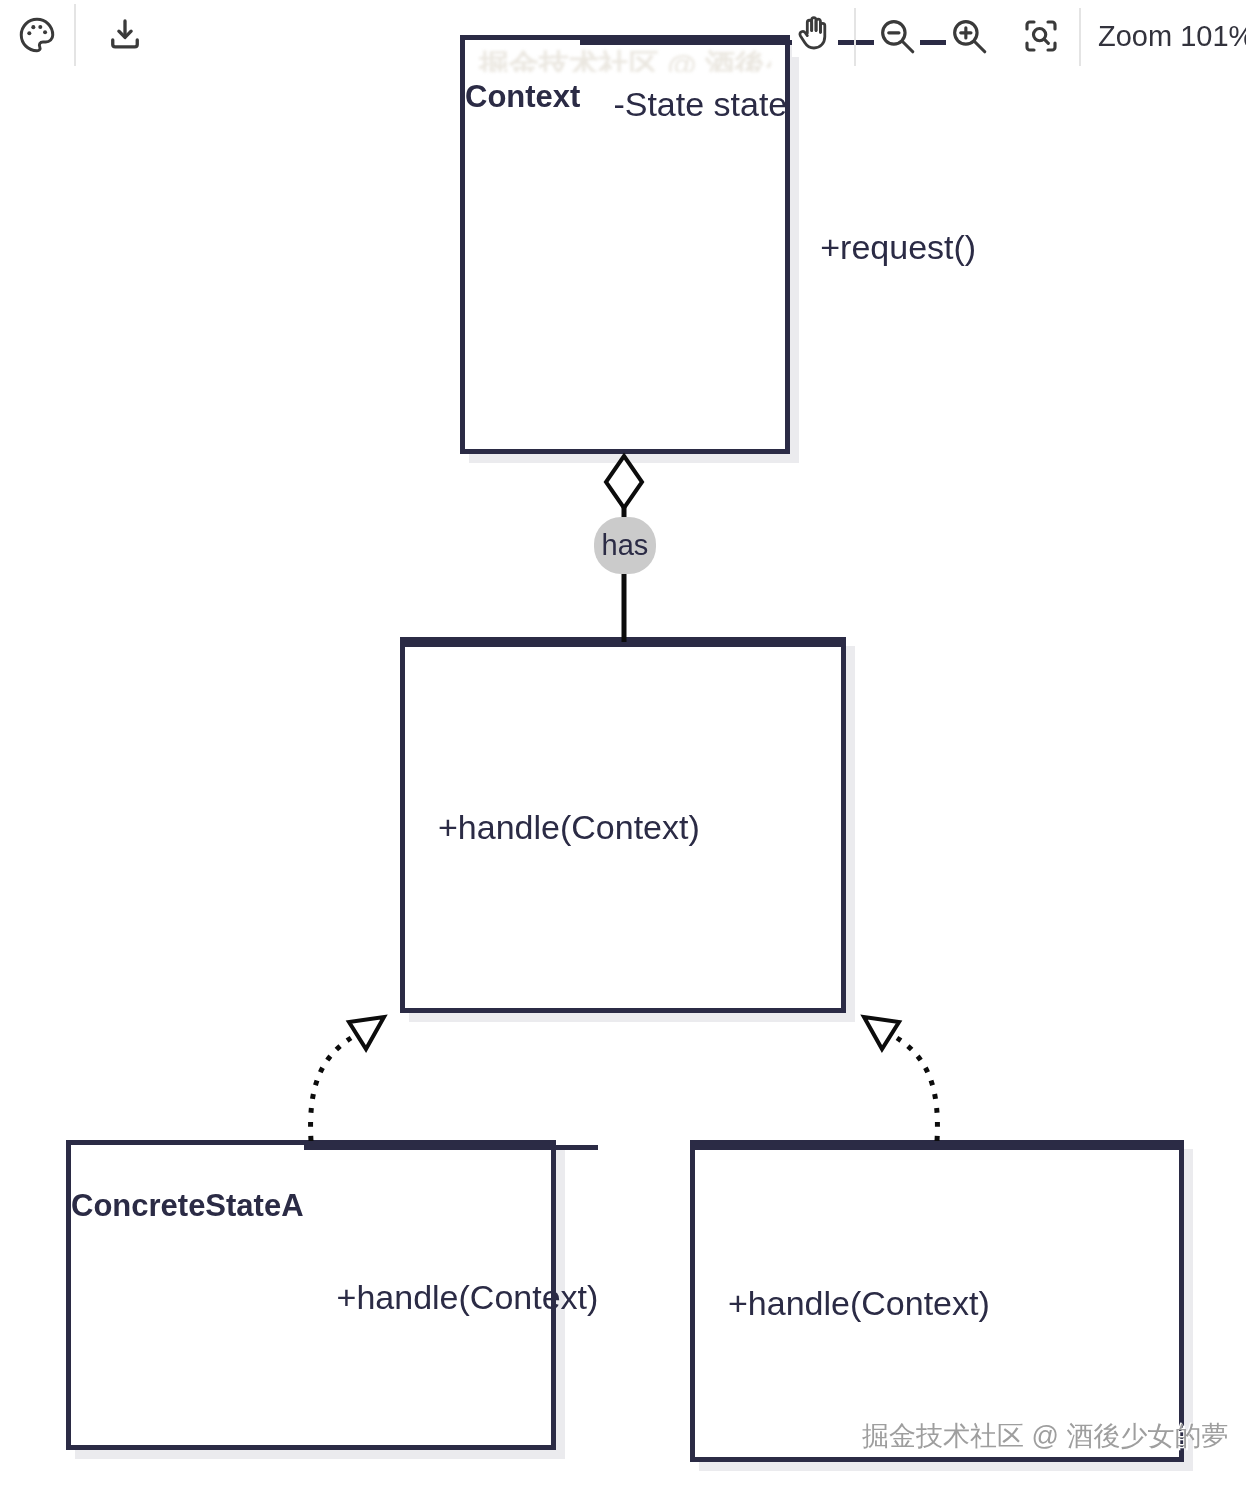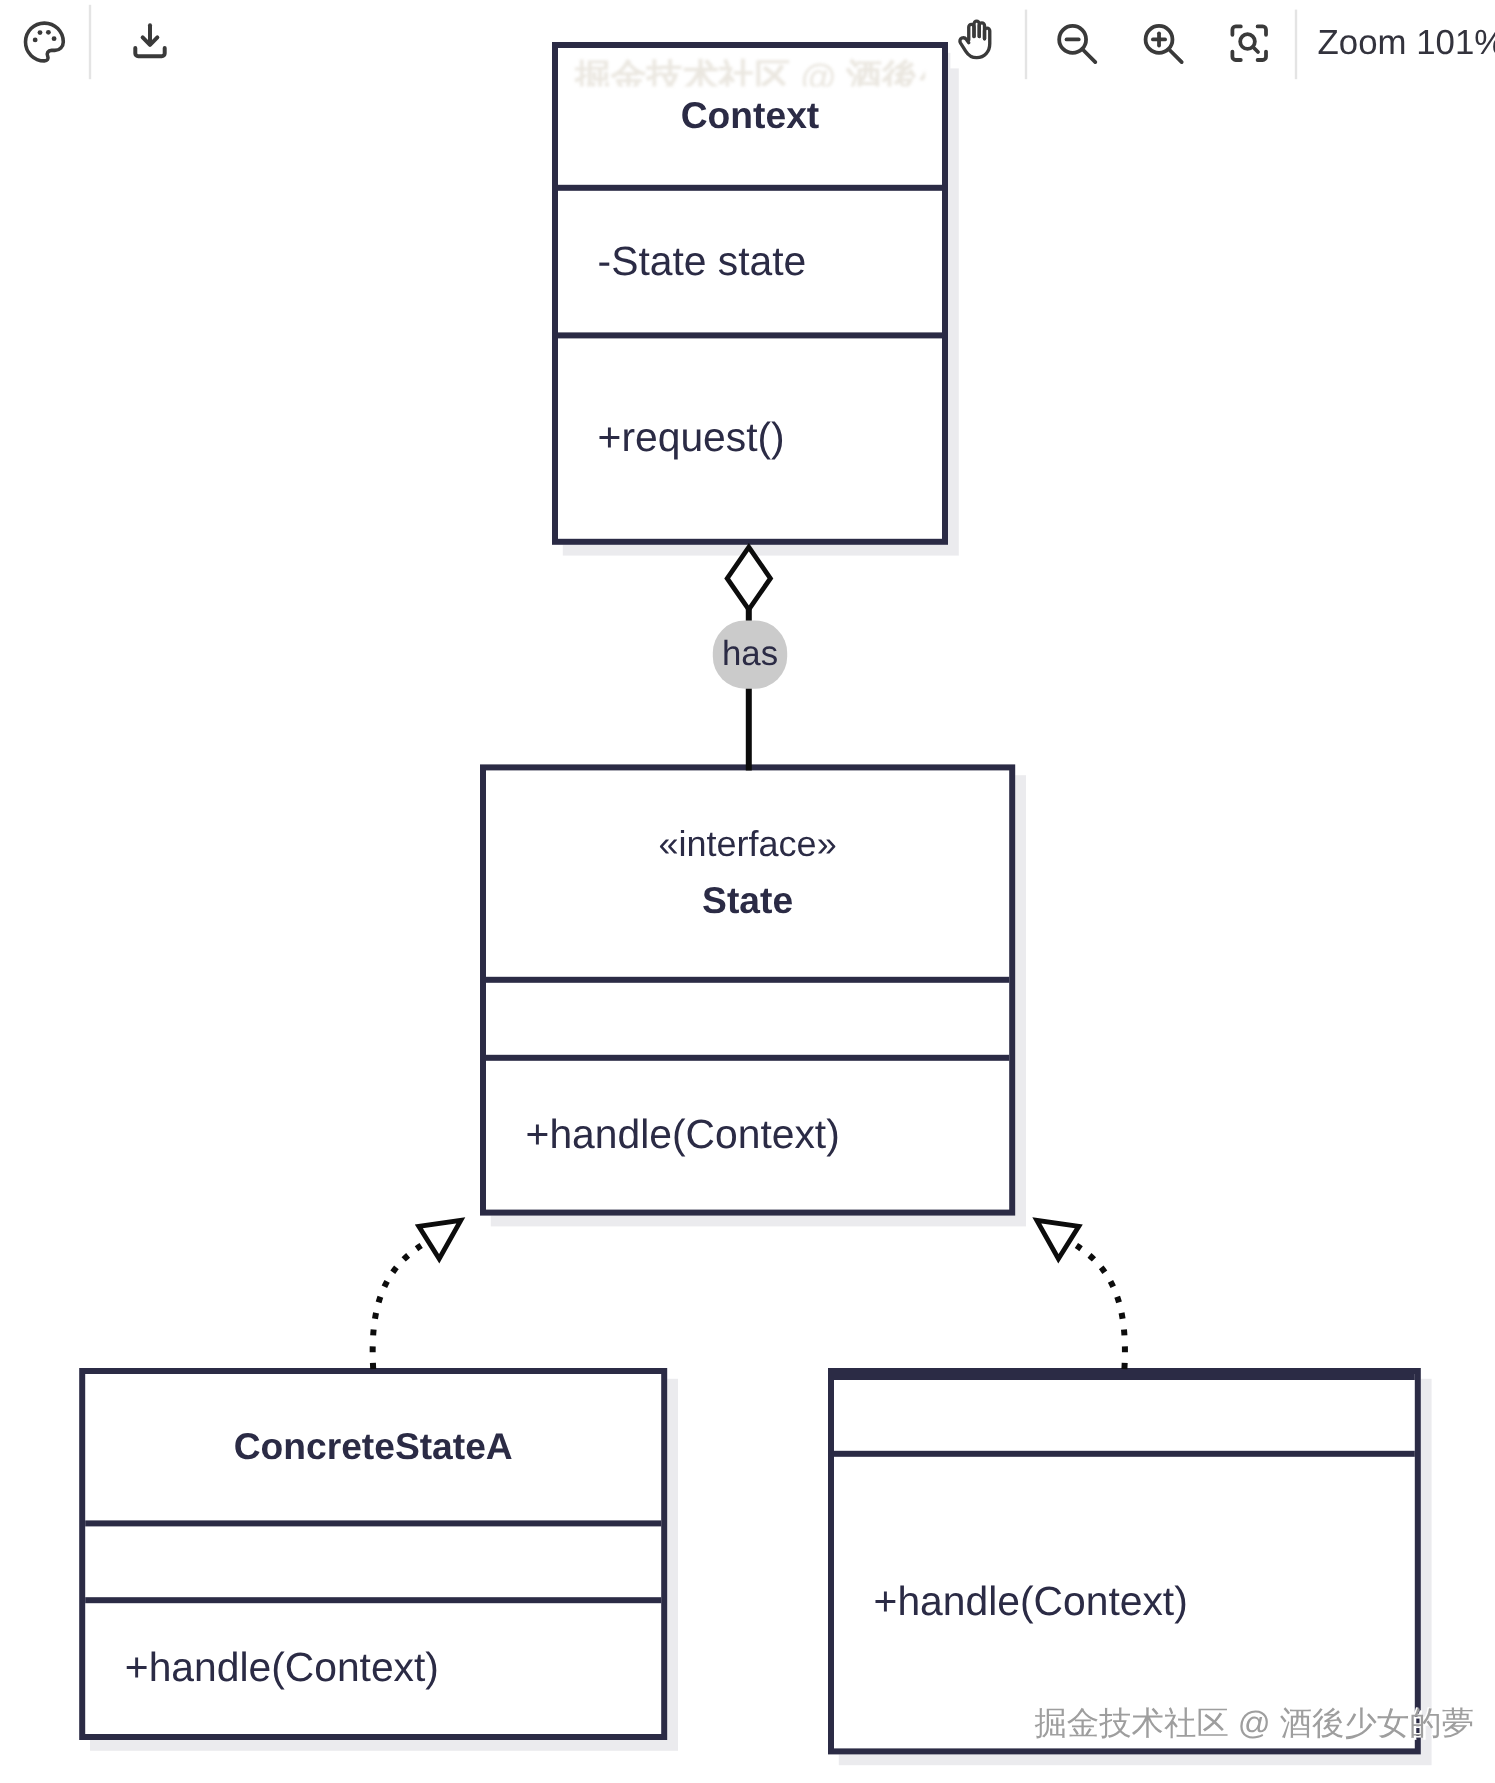--- a/index.html
+++ b/index.html
@@ -16,21 +16,21 @@
   
   .tool-btn{position:absolute;width:46px;height:46px;display:flex;align-items:center;justify-content:center;
     background:#fff;border:none;cursor:pointer;z-index:10;}
   .tool-btn svg{width:42px;height:42px;}
   .tb-divider{position:absolute;width:2px;background:#e4e4e4;z-index:10;}
   .zoom-label{position:absolute;left:1098px;top:20px;font-size:29px;font-weight:500;color:#33333d;
     white-space:nowrap;z-index:10;}
 
   
   .uml-class{position:absolute;background:#fff;border:5px solid var(--ink);
-    box-shadow:9px 9px 0 var(--shadow);display:flex;flex-direction:column;z-index:1;color:var(--ink);}
+    box-shadow:9px 9px 0 var(--shadow);display:flex;z-index:1;color:var(--ink);}
   .uml-title{display:flex;flex-direction:column;align-items:center;justify-content:center;
     font-size:31px;font-weight:bold;gap:12px;}
   .uml-stereotype{font-weight:normal;font-size:30px;}
   .uml-compartment{border-top:5px solid var(--ink);display:flex;flex-direction:column;justify-content:center;
     padding-left:33px;font-size:34px;gap:16px;}
   .uml-compartment.empty{padding:0;}
   .uml-member{white-space:nowrap;}
 
   #class-context{left:460px;top:35px;width:330px;height:419px;}
   #class-context .uml-title{height:114px;}
@@ -159,24 +159,20 @@
     </div>
     <div class="uml-compartment attrs">
       <span class="uml-member">-State state</span>
     </div>
     <div class="uml-compartment methods">
       <span class="uml-member">+request()</span>
     </div>
   </div>
 
   <div class="uml-class" id="class-state">
-    <div class="uml-title">
-      <span class="uml-stereotype">«interface»</span>
-      <span>State</span>
-    </div>
     <div class="uml-compartment attrs empty"></div>
     <div class="uml-compartment methods">
       <span class="uml-member">+handle(Context)</span>
     </div>
   </div>
 
   <div class="uml-class" id="class-concrete-a">
     <div class="uml-title">
       <span>ConcreteStateA</span>
     </div>

